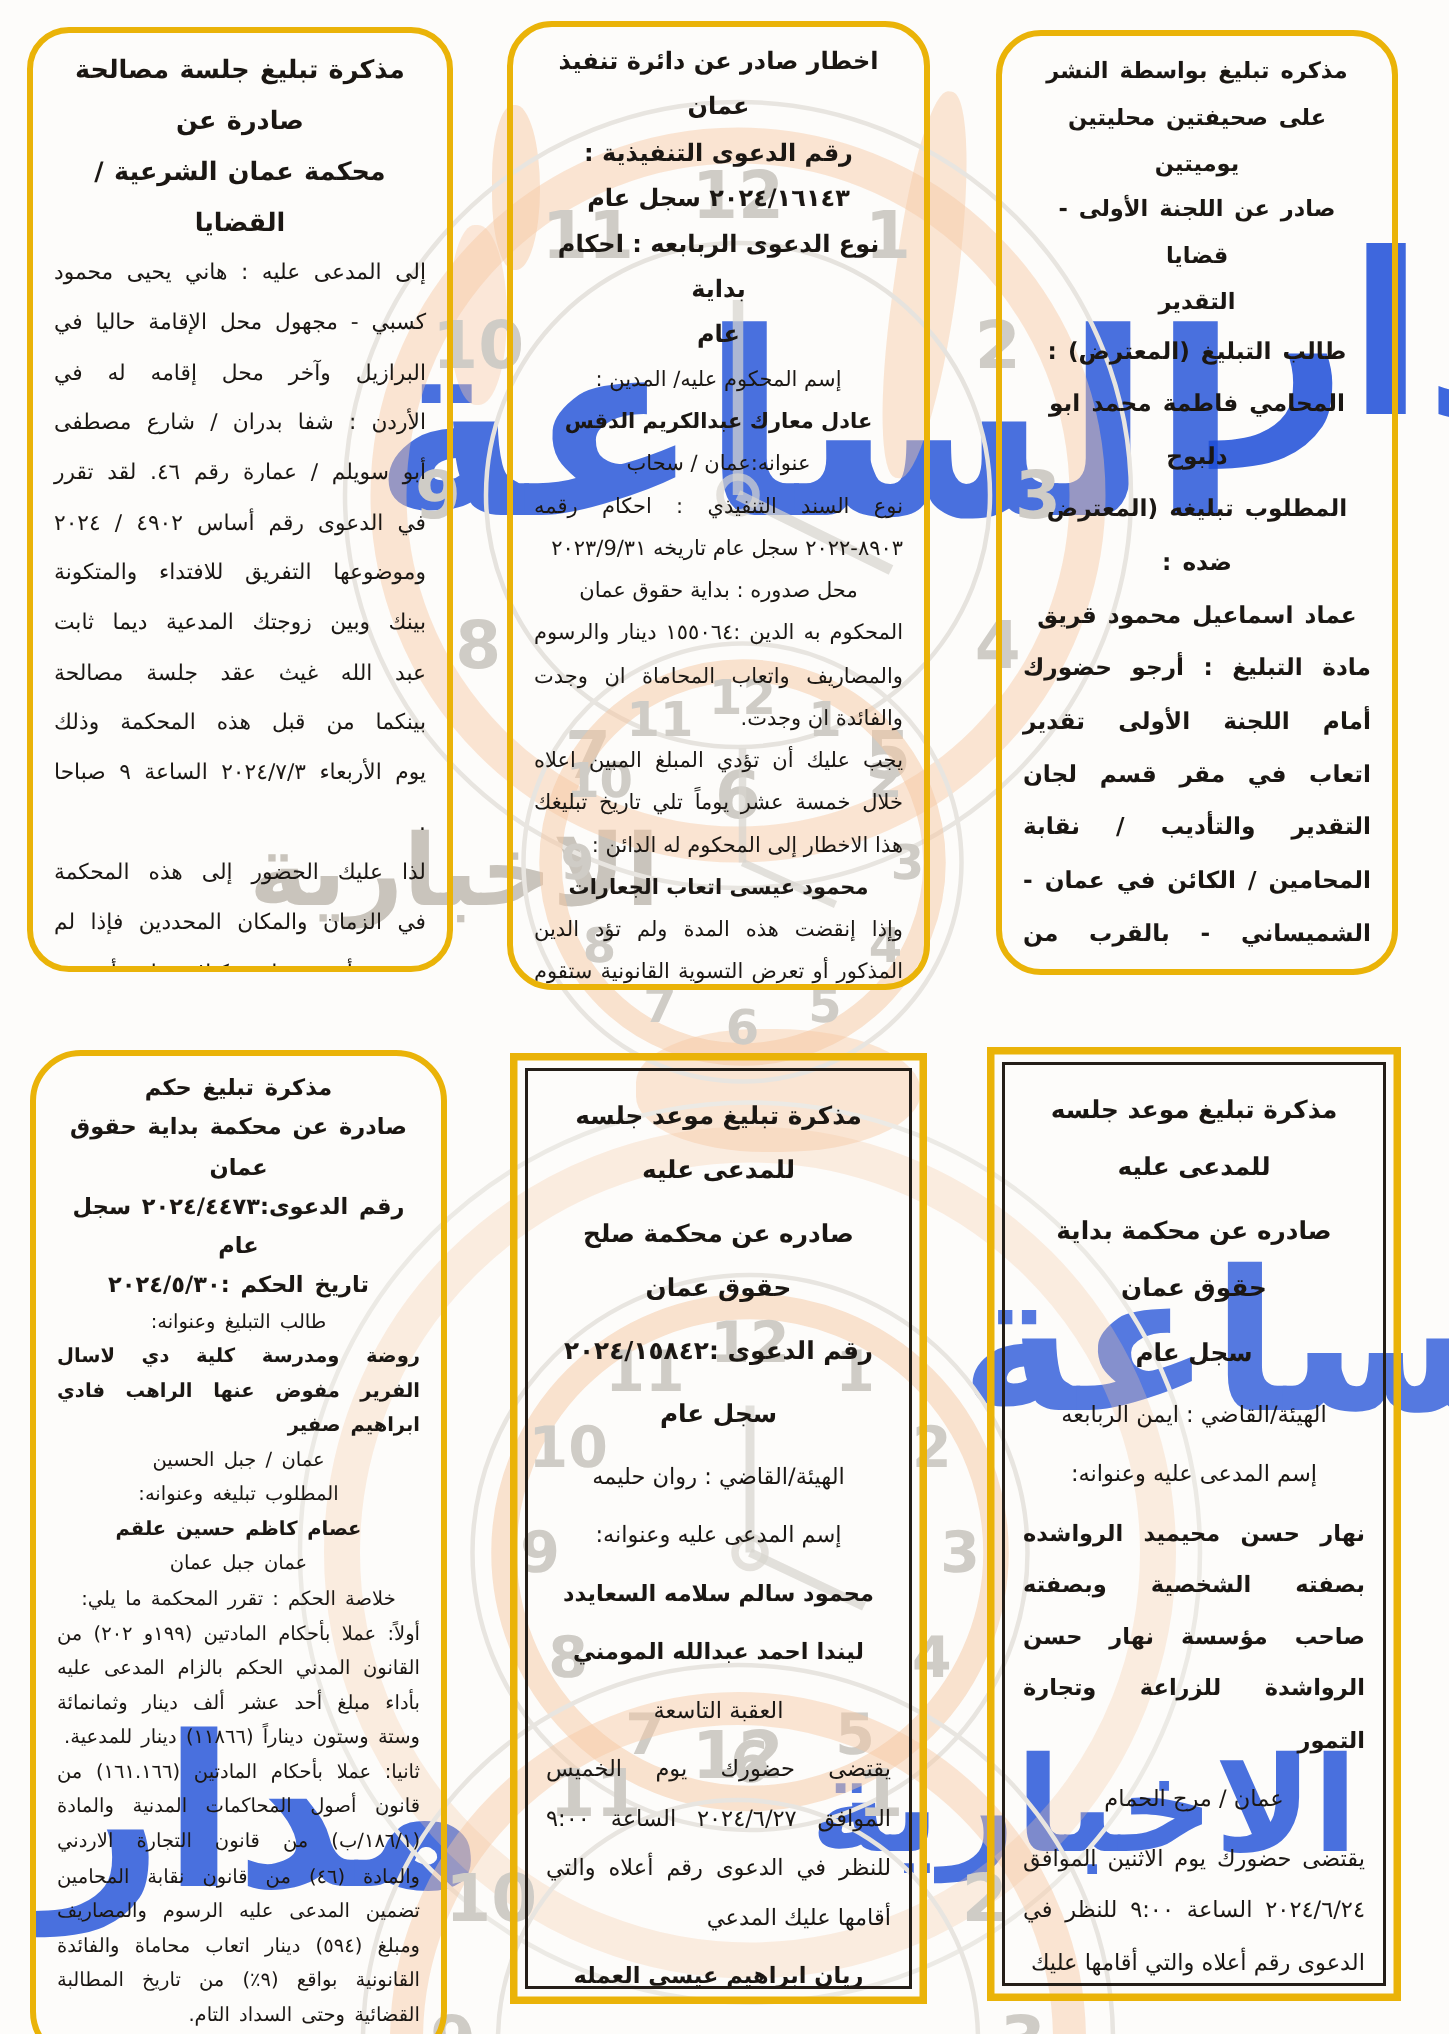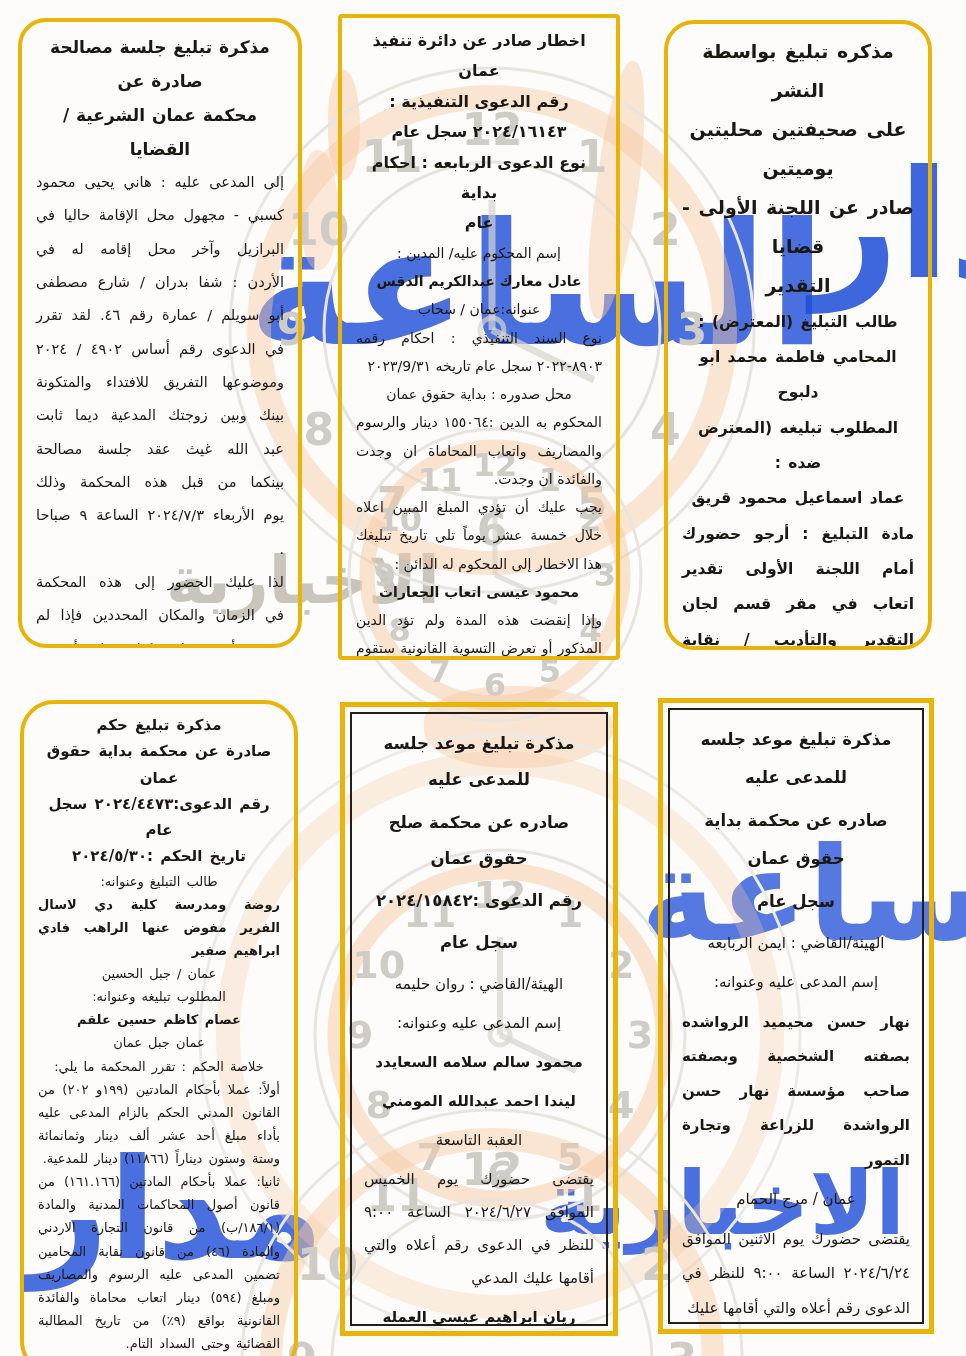--- a/index.html
+++ b/index.html
@@ -27,27 +27,27 @@
   .ln-title{font-weight:bold;text-align:center}
   .ln-right{text-align:center}
   .ln-bold{font-weight:bold;text-align:center}
   .ln-body{text-align:justify}
   .ln-boldbody{font-weight:bold;text-align:justify}
   
   .b1{left:18px;top:18px;width:284px;height:630px;border-radius:28px}
   .b1 .ln{font-size:14.5px;line-height:2.3;word-spacing:4px}
   .b1 .ln-title{font-size:17px;line-height:2;word-spacing:1px}
   
-  .b2{left:338px;top:14px;width:282px;height:646px;border-radius:4px}
+  .b2{left:338px;top:14px;width:282px;height:646px;border-radius:30px}
   .b2 .ln{font-size:14px;line-height:2.02}
   .b2 .ln-title{font-size:16px;line-height:1.9}
   
   .b3{left:664px;top:20px;width:268px;height:630px;border-radius:30px;font-weight:bold}
   .b3 .ln{font-size:15.5px;line-height:2.28;word-spacing:2px}
-  .b3 .ln-title{font-size:19px;line-height:2.05}
+  .b3 .ln-title{font-size:15px;line-height:2.05}
   
   .b4{left:20px;top:700px;width:278px;height:675px;border-radius:34px}
   .b4 .ln{font-size:13px;line-height:1.78;word-spacing:2px}
   .b4 .ln-title{font-size:15px;line-height:1.75}
   
   .b5{left:340px;top:702px;width:278px;height:634px}
   .b5 .ln{font-size:15px;line-height:2.2;margin:6px 0}
   .b5 .ln-title{font-size:16.5px}
   
   .b6{left:658px;top:698px;width:276px;height:636px}

